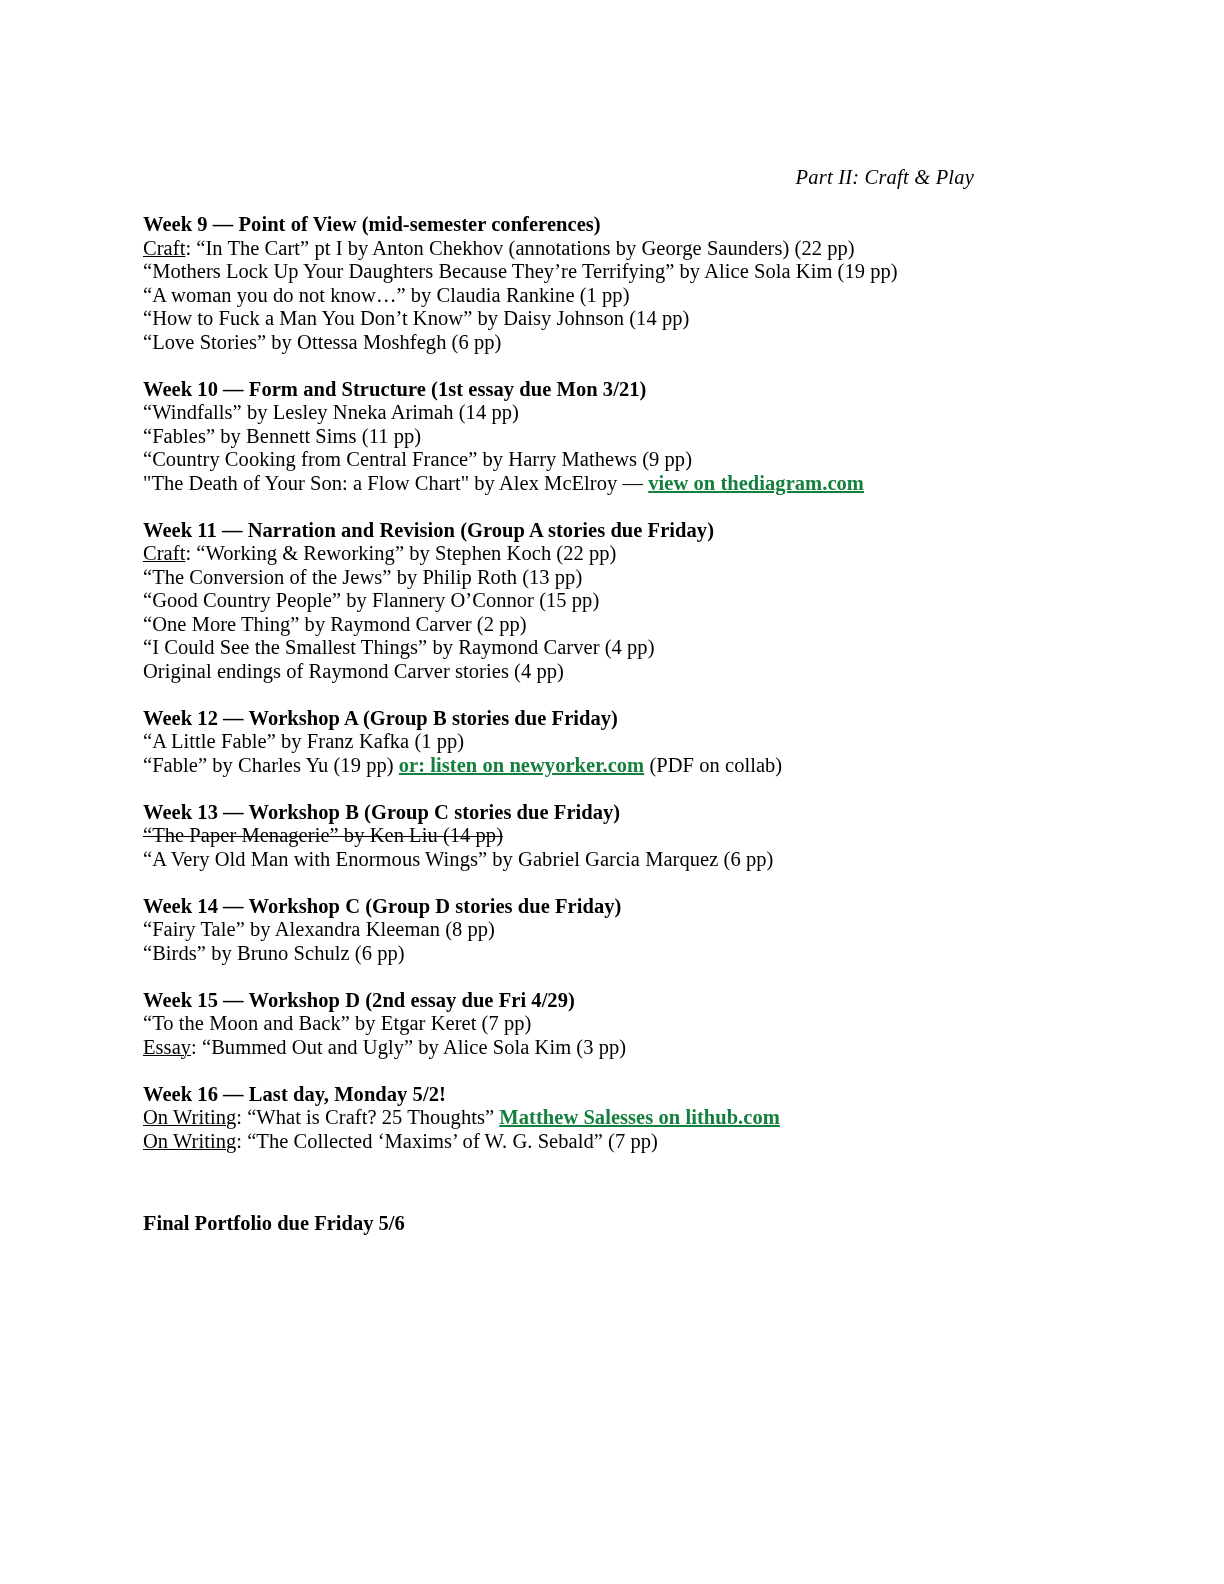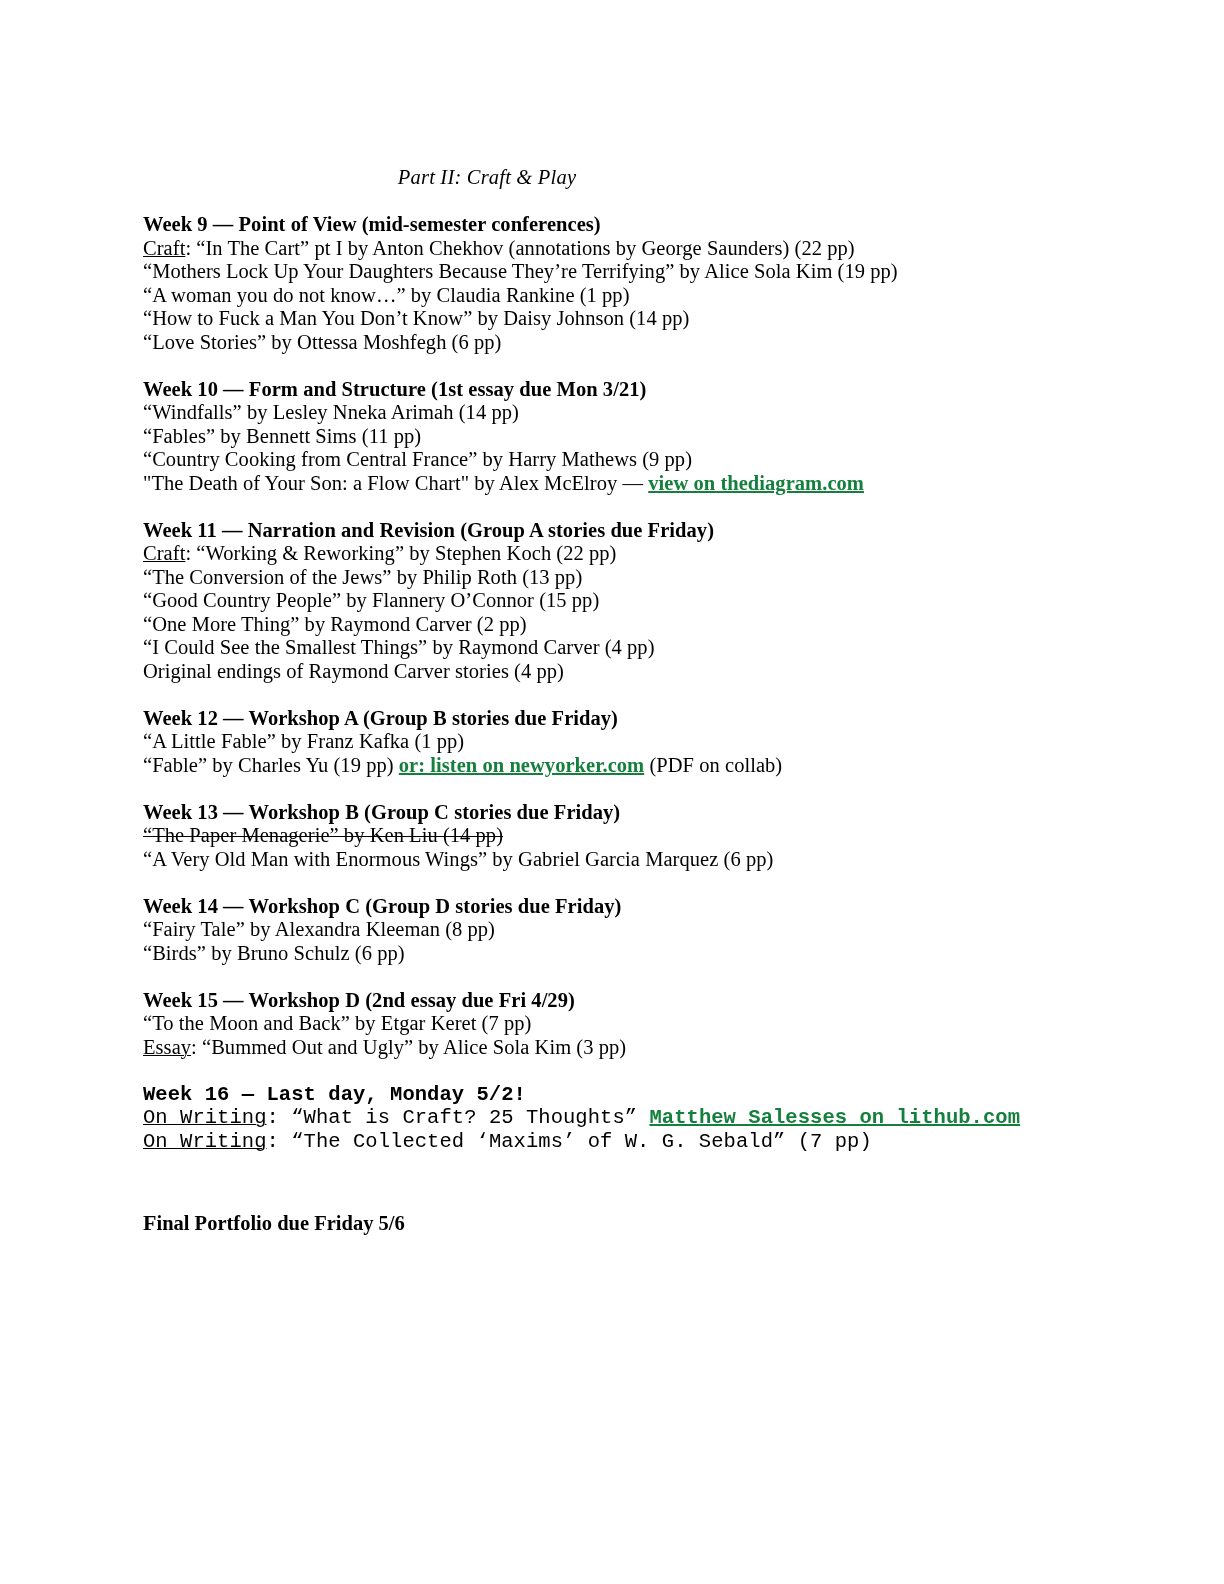--- a/index.html
+++ b/index.html
@@ -23,38 +23,38 @@
     background: #ffffff;
     overflow: hidden;
     box-sizing: border-box;
   }
 
   .doc-title {
     position: absolute;
     top: 166px;
     left: 0;
     width: 974px;
-    text-align: center;
+    text-align: right;
     font-style: italic;
     font-size: 20.5px;
     line-height: 23.5px;
     letter-spacing: 0.2px;
   }
 
   .body-block {
     position: absolute;
     top: 213px;
     left: 143px;
     width: 900px;
   }
 
   .week-group {
     margin: 0 0 23.5px 0;
   }
-  .week-group:last-child { margin-bottom: 16px; font-family: Liberation Mono, monospace; }
+  .week-group:last-child { margin-bottom: 16px; }
 
   .line {
     font-size: 20.5px;
     line-height: 23.5px;
     white-space: nowrap;
     letter-spacing: 0.05px;
   }
 
   .week-heading {
     font-weight: bold;

